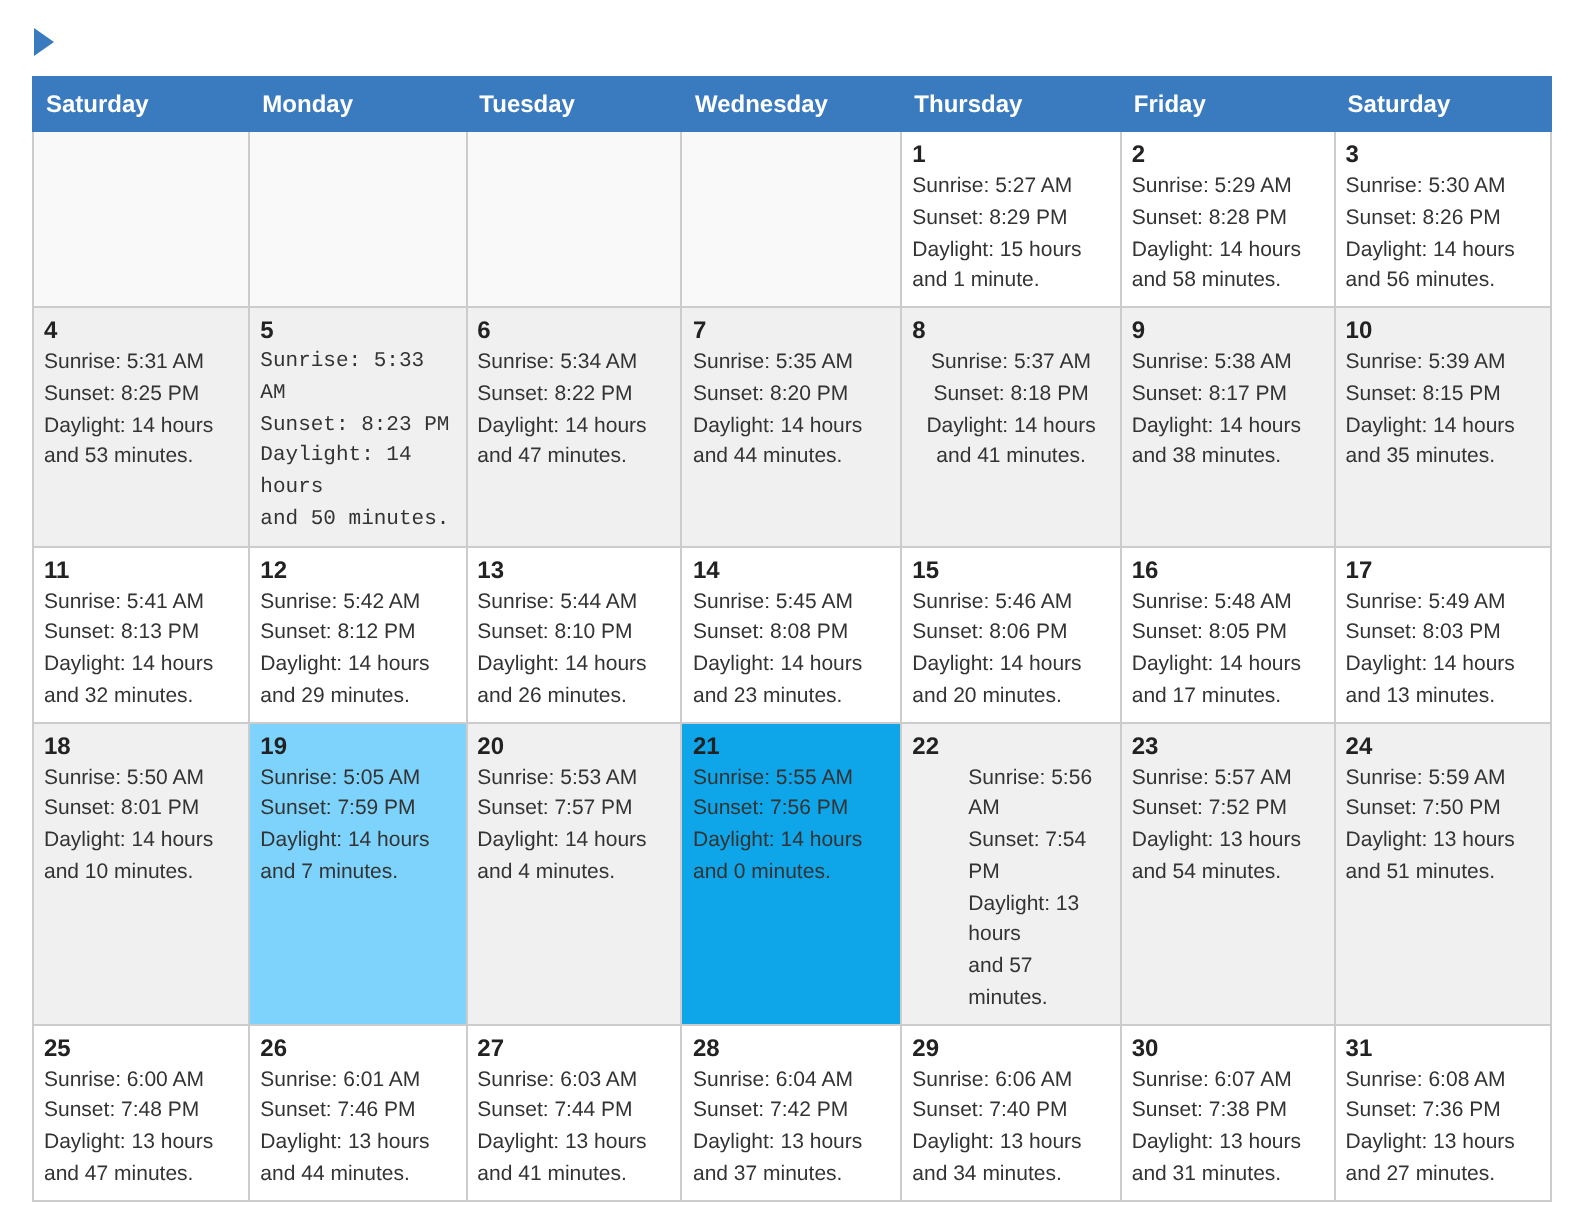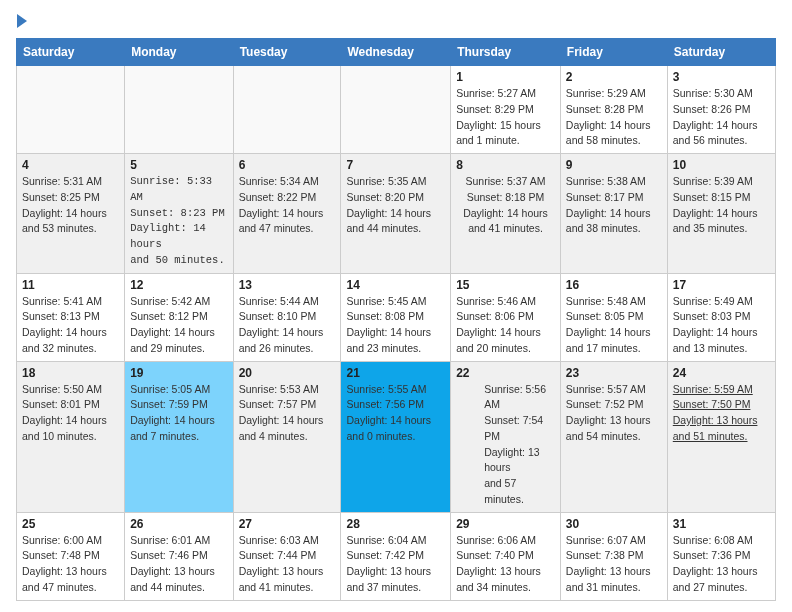--- a/index.html
+++ b/index.html
@@ -299,21 +299,21 @@
         </td>
         <td style="background: rgb(240, 240, 240);">
           <div class="day-number">23</div>
           <div class="day-info" style="white-space: pre-line;">Sunrise: 5:57 AM
 Sunset: 7:52 PM
 Daylight: 13 hours
 and 54 minutes.</div>
         </td>
         <td style="background: rgb(240, 240, 240);">
           <div class="day-number">24</div>
-          <div class="day-info" style="white-space: pre-line; text-decoration: underline;">Sunrise: 5:59 AM
+          <div class="day-info" style="white-space: pre-line;">Sunrise: 5:59 AM
 Sunset: 7:50 PM
 Daylight: 13 hours
 and 51 minutes.</div>
         </td>
       </tr>
       <tr>
         <td>
           <div class="day-number">25</div>
           <div class="day-info" style="white-space: pre-line;">Sunrise: 6:00 AM
 Sunset: 7:48 PM

